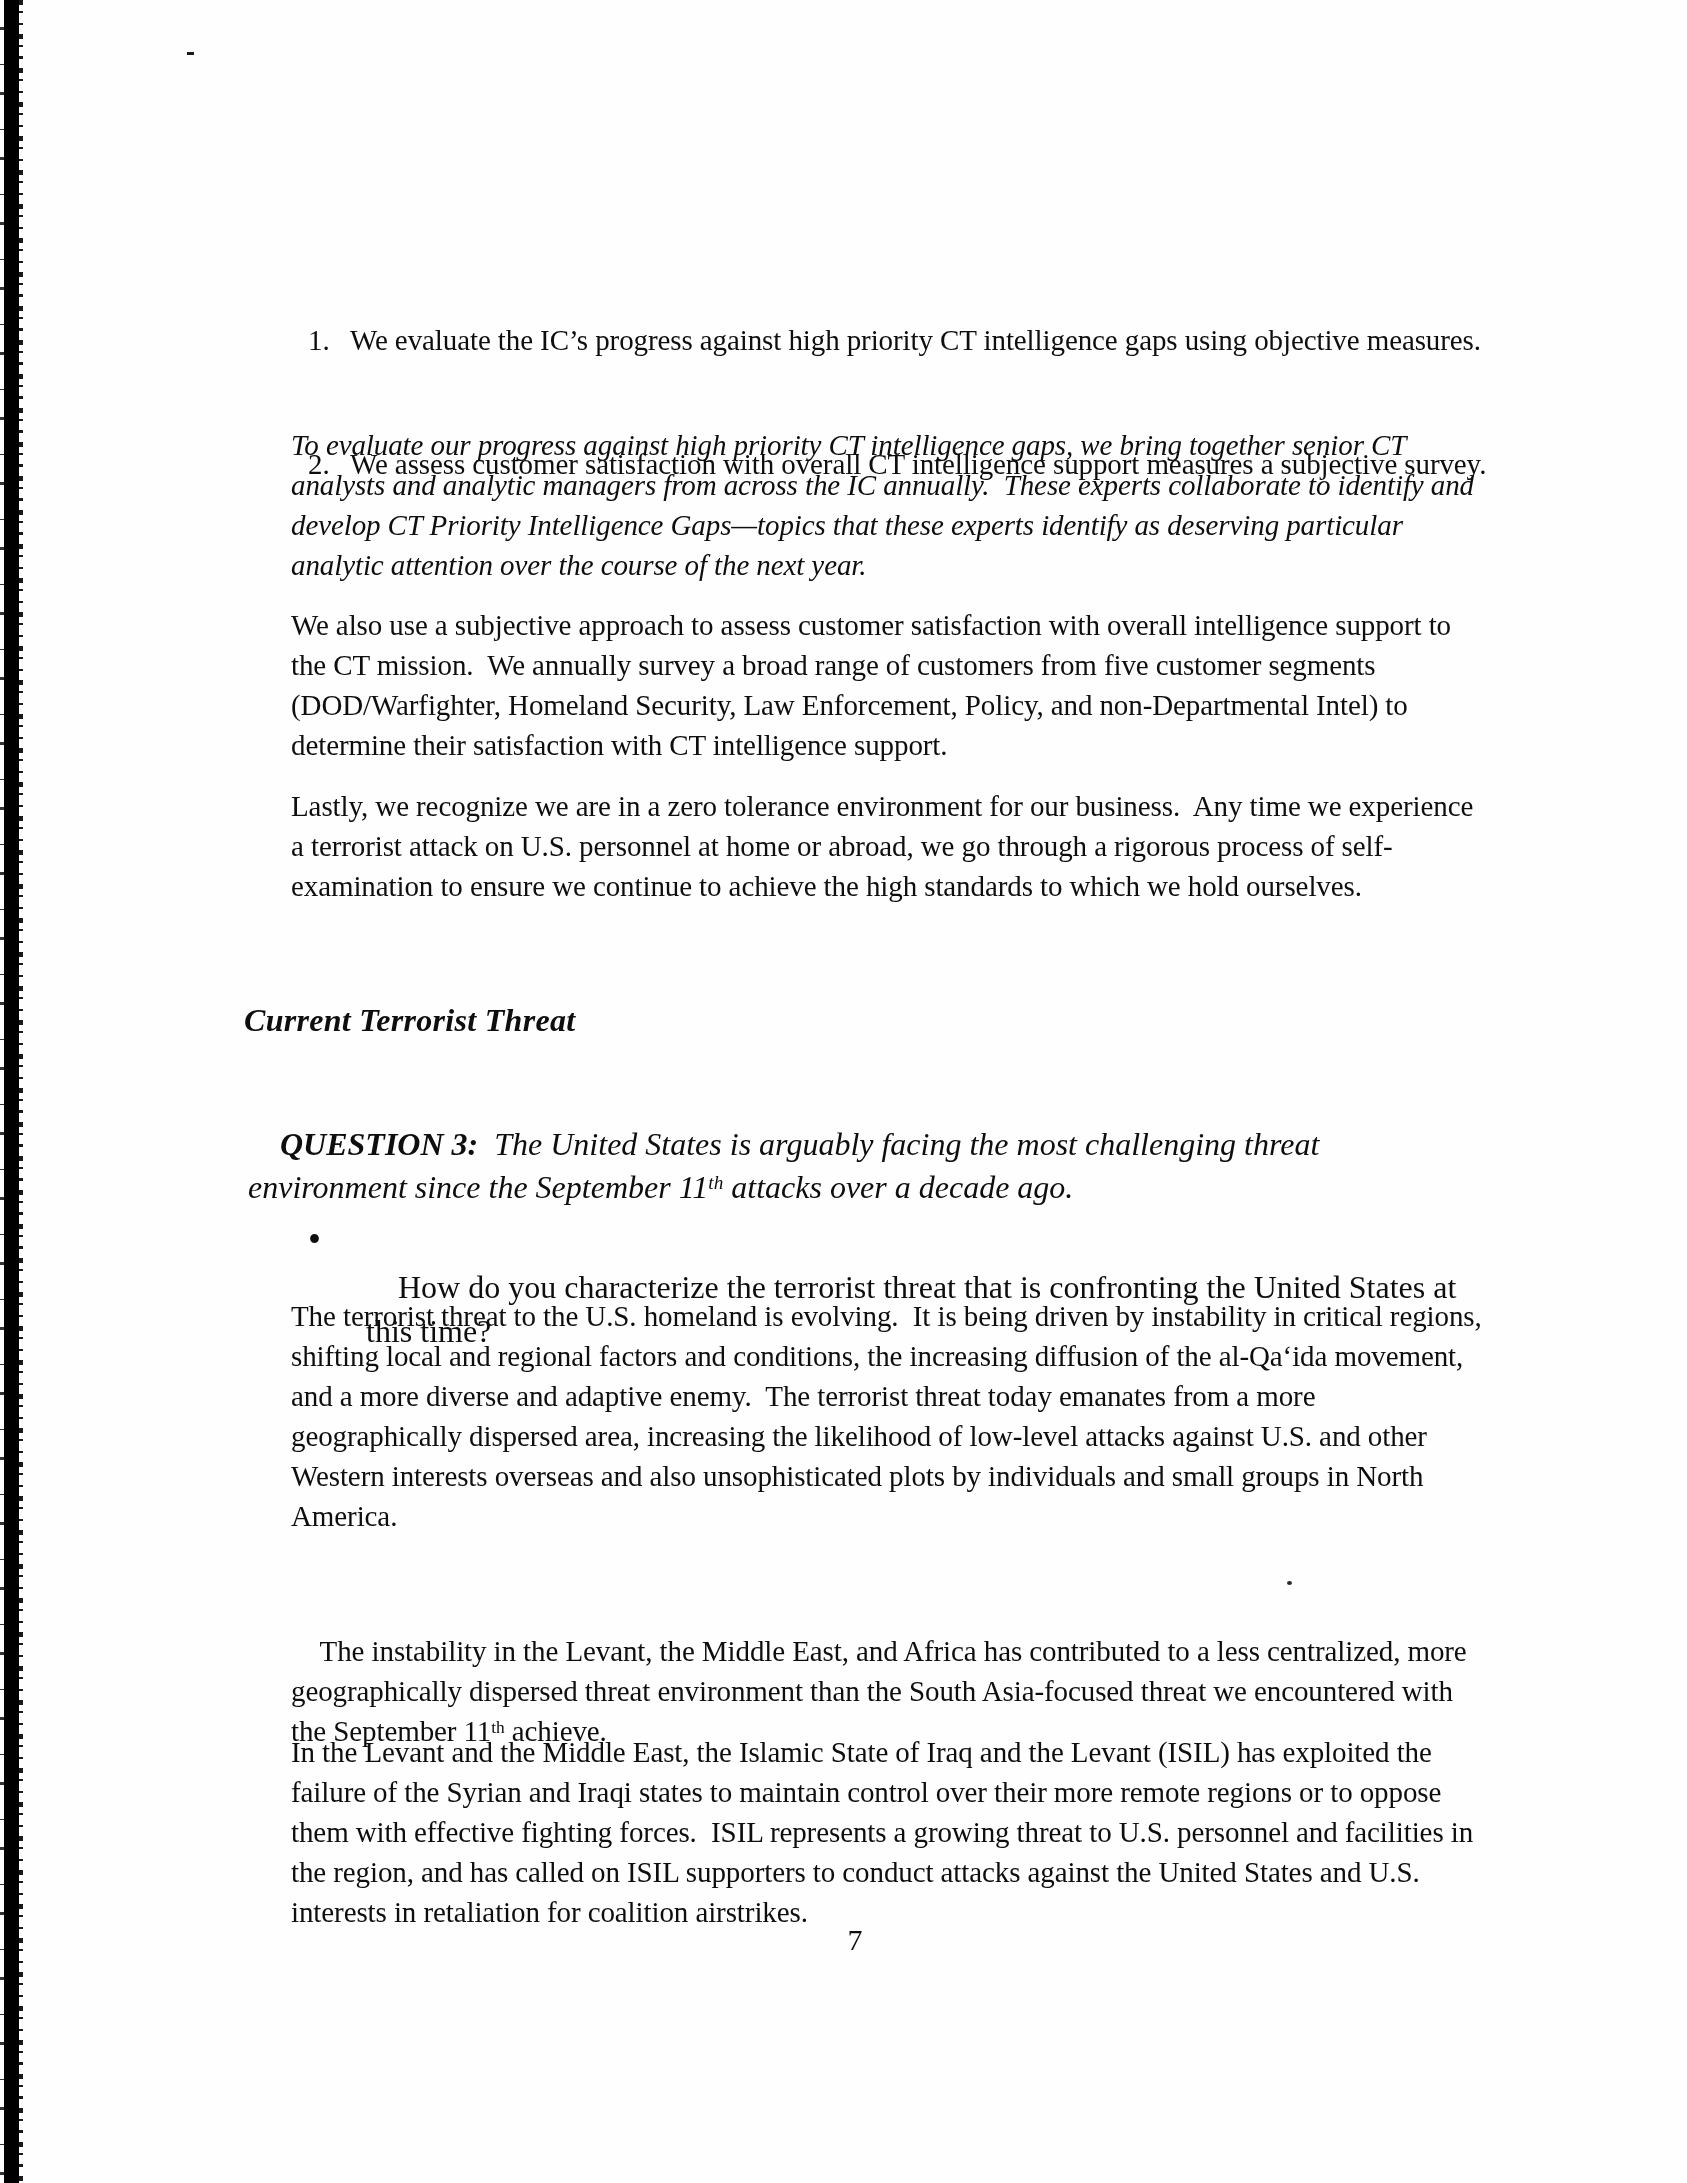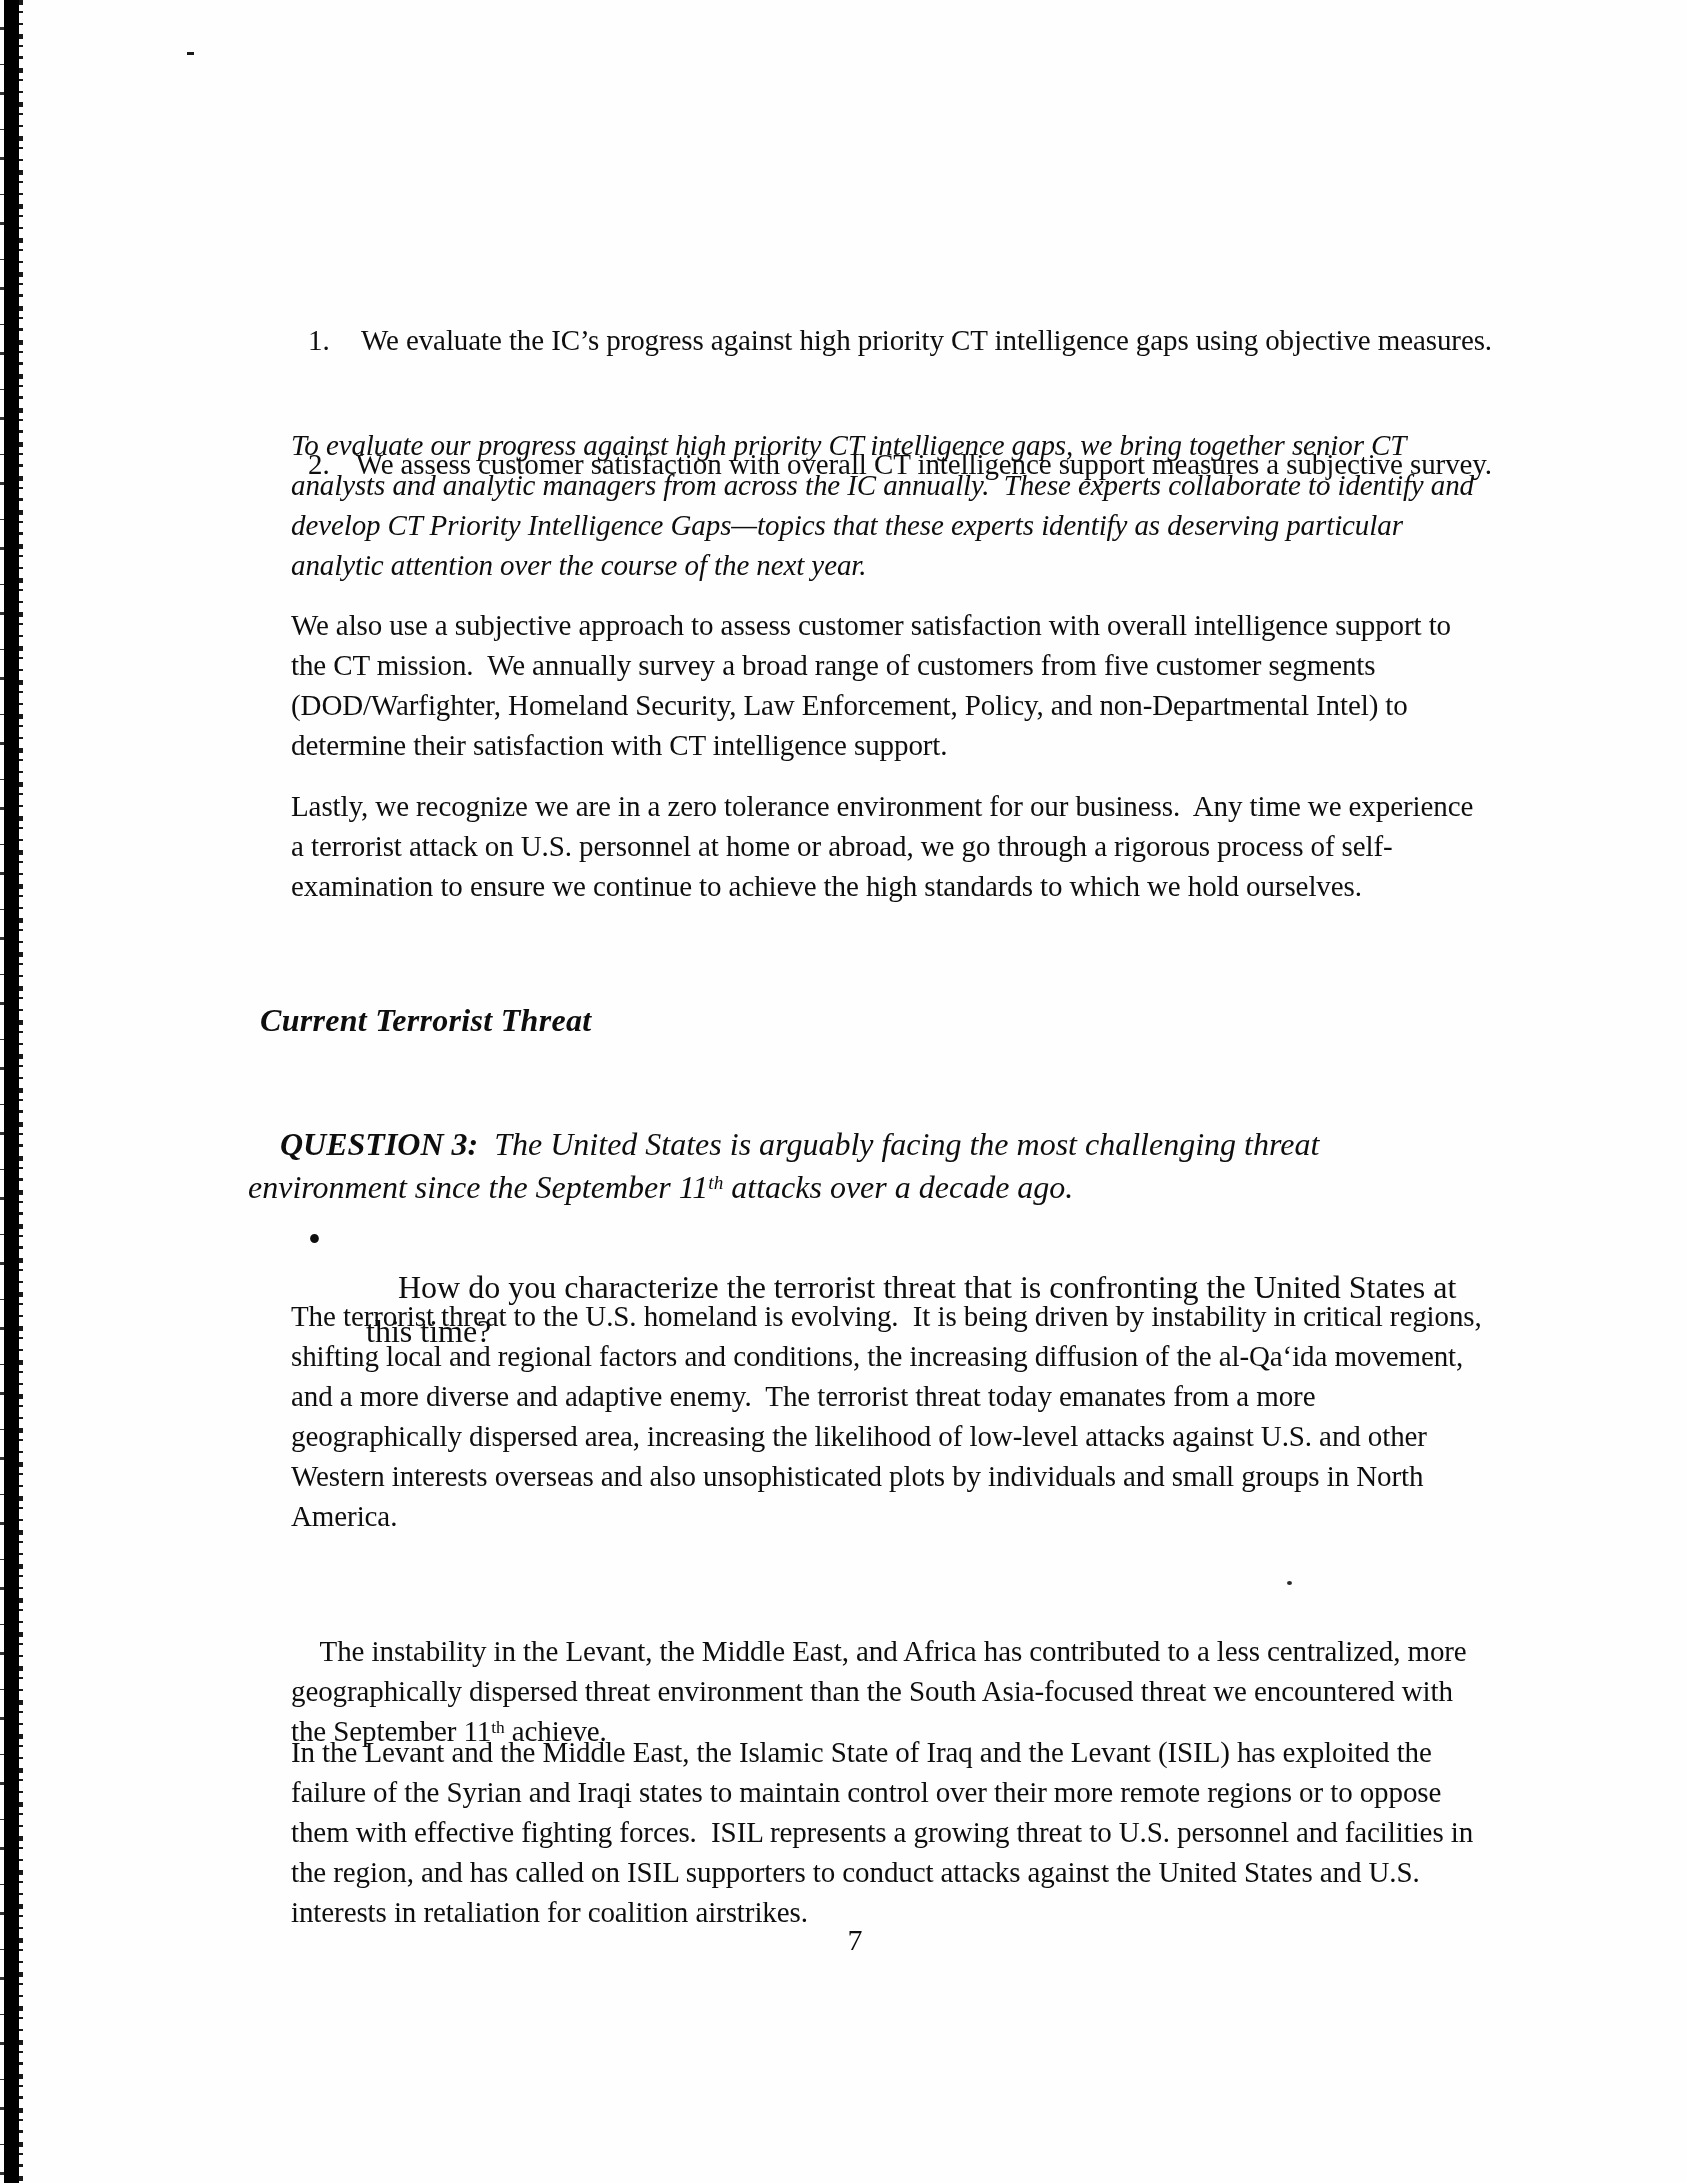--- a/index.html
+++ b/index.html
@@ -50,31 +50,31 @@
     width: 5.3px; height: 4px; background: #2a2a2a; border-radius: 50%;
   }
 
   .block { position: absolute; white-space: pre-wrap; }
   .body-text { font-size: 29px; line-height: 40px; letter-spacing: -0.1px; }
 
   .numbered-list { left: 308px; top: 240px; width: 1184px; }
   .list-item { display: flex; }
   .list-item + .list-item { margin-top: 4px; }
   .list-item .num { flex: 0 0 42px; }
-  .list-item .li-text { flex: 1 1 auto; text-align: right; }
+  .list-item .li-text { flex: 1 1 auto; }
 
   .para-1 { left: 291px; top: 425px;  width: 1199px; font-style: italic; }
   .para-2 { left: 291px; top: 605px;  width: 1199px; }
   .para-3 { left: 291px; top: 786px; width: 1199px; }
   .para-4 { left: 291px; top: 1296px; width: 1199px; }
   .para-5 { left: 291px; top: 1591px; width: 1199px; }
   .para-6 { left: 291px; top: 1732px; width: 1205px; }
 
   .section-heading {
-    left: 260px; top: 1000px; width: 1059px;
+    left: 244px; top: 1000px; width: 1059px;
     font-size: 32px; line-height: 40px;
     font-weight: bold; font-style: italic;
     letter-spacing: 0.3px;
   }
 
   .question {
     left: 248px; top: 1080px; width: 1234px;
     font-size: 32px; line-height: 43px; font-style: italic;
   }
   .question .q-label { font-weight: bold; }

